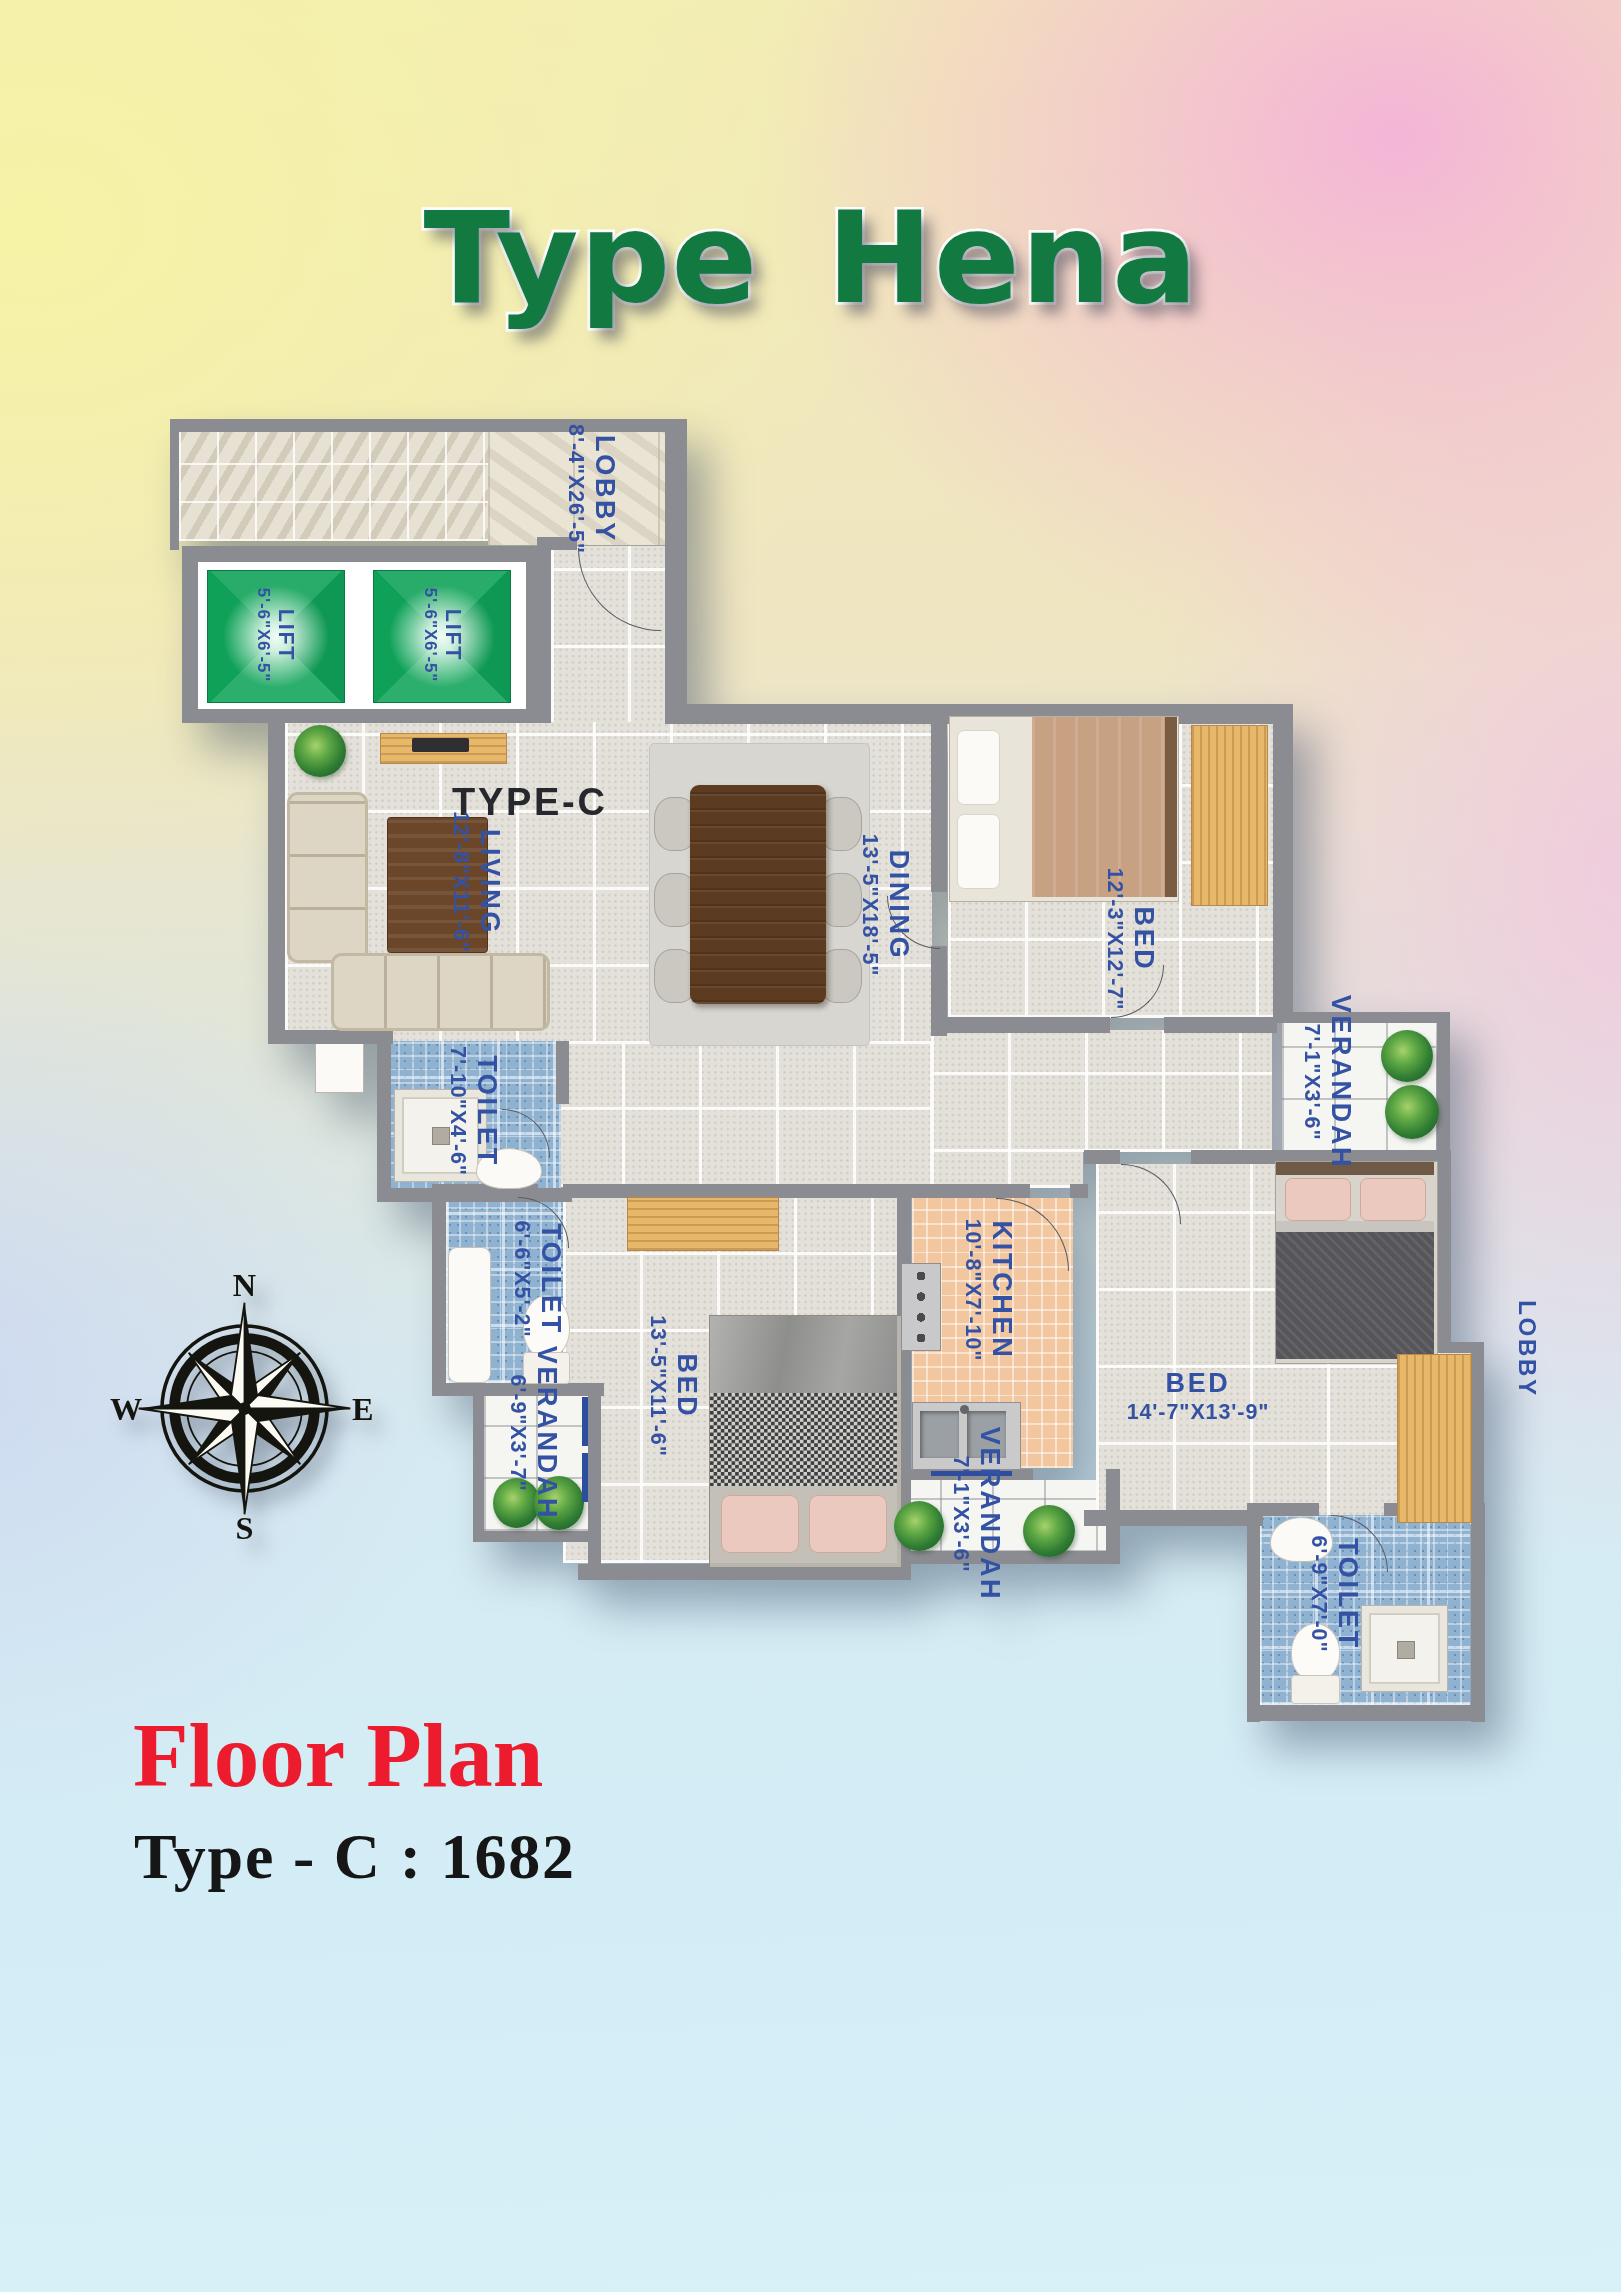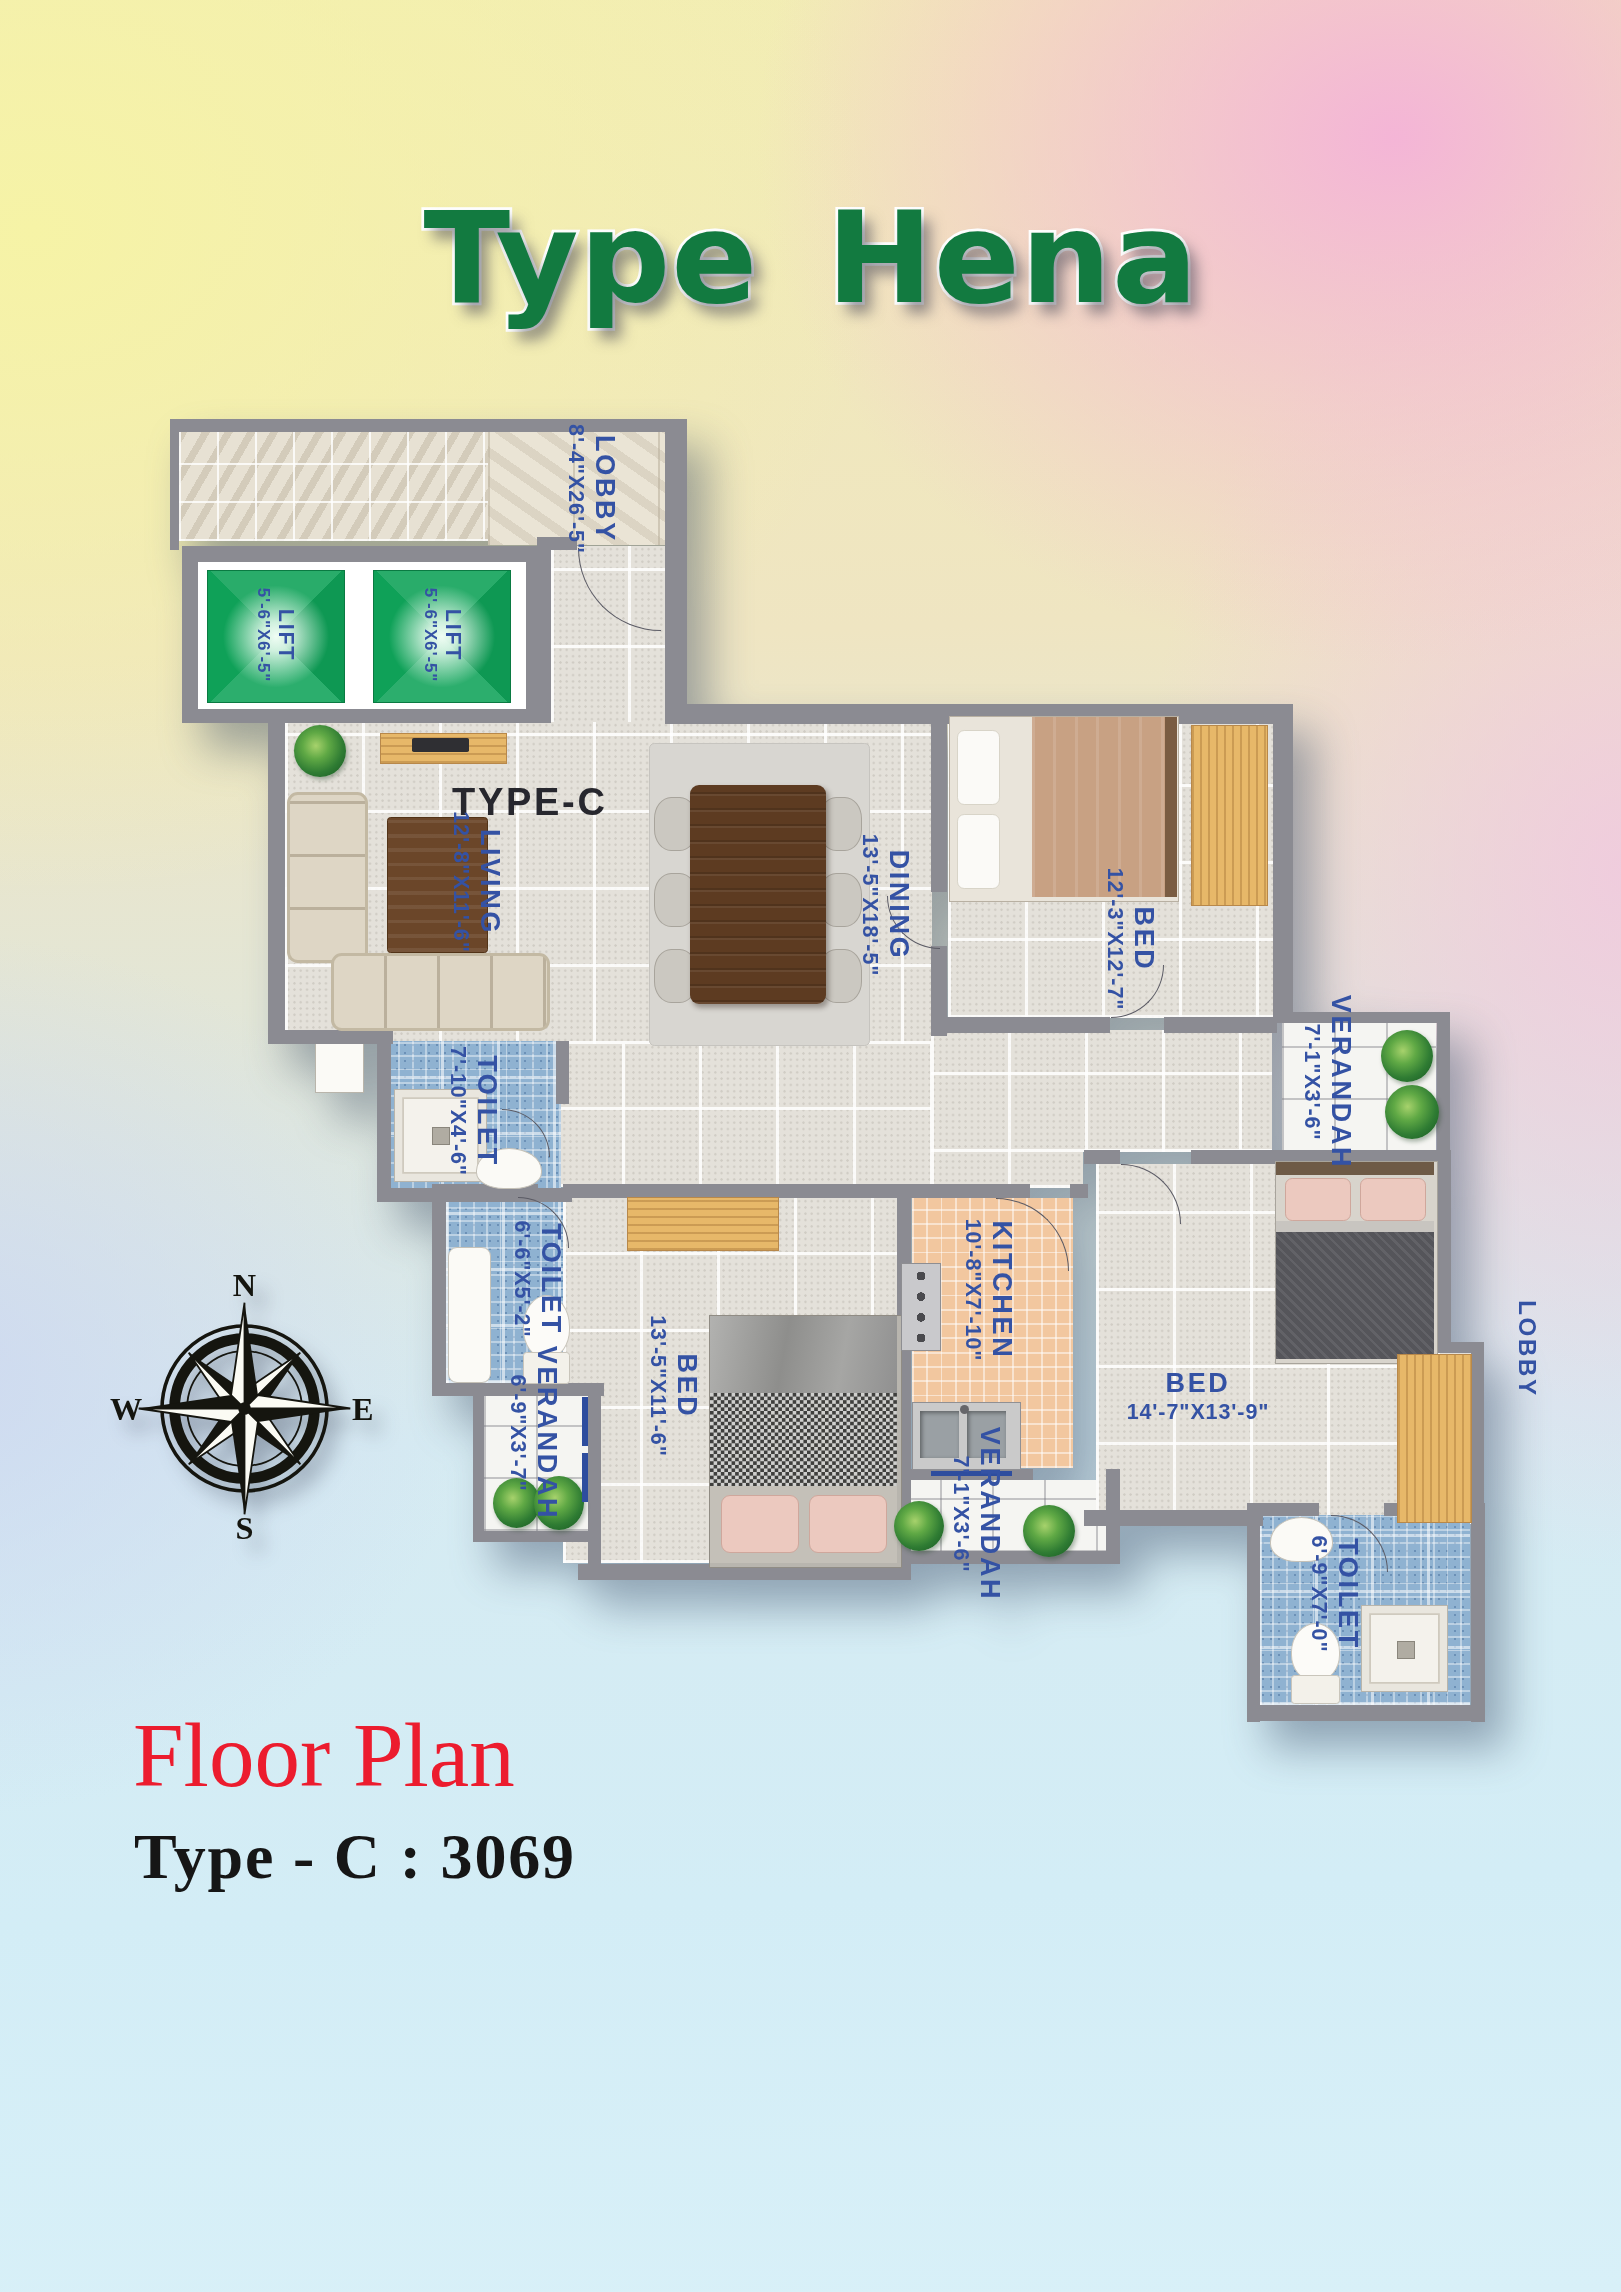--- a/index.html
+++ b/index.html
@@ -73,21 +73,21 @@
   .wc-bowl{position:absolute;background:#fcfbf8;border:1.8px solid #c9c5bb;border-radius:50% 50% 45% 45%;}
   .wc-tank{position:absolute;background:#f3f1ea;border:1.8px solid #c9c5bb;border-radius:3.6px;}
   .basin{position:absolute;background:#fbfaf6;border:1.8px solid #c5c1b7;
     border-radius:50% 50% 42% 42% / 55% 55% 40% 40%;}
   .win{position:absolute;background:#2e4d9e;}
   .arc{position:absolute;}
   .arc-tr{border-top:1.8px solid #5a5a64;border-right:1.8px solid #5a5a64;border-top-right-radius:100%;}
   .arc-bl{border-bottom:1.8px solid #5a5a64;border-left:1.8px solid #5a5a64;border-bottom-left-radius:100%;}
   .arc-br{border-bottom:1.8px solid #5a5a64;border-right:1.8px solid #5a5a64;border-bottom-right-radius:100%;}
   #floorplan-heading{position:absolute;left:133px;top:1703px;
-    font-family:"Liberation Serif",serif;font-weight:normal;font-size:91px;color:#ec1c2e;}
+    font-family:"Liberation Serif",serif;font-weight:bold;font-size:91px;color:#ec1c2e;}
   #type-heading{position:absolute;left:134px;top:1820px;
     font-family:"Liberation Serif",serif;font-weight:bold;font-size:64px;color:#161616;letter-spacing:1.8px;}
   #compass{position:absolute;left:110px;top:1274px;width:269px;height:269px;
     filter:drop-shadow(12.5px 14.3px 9px rgba(40,50,70,.35));}
   #compass text{font-family:"Liberation Serif",serif;font-weight:bold;font-size:36px;fill:#15150f;}
 </style>
 </head>
 <body>
 
 <div id="page">
@@ -359,16 +359,16 @@
         </g>
     </g>
     <circle r="7" fill="#15150f"></circle>
     <text x="0" y="-126" text-anchor="middle">N</text>
     <text x="132" y="13" text-anchor="middle">E</text>
     <text x="0" y="146" text-anchor="middle">S</text>
     <text x="-132" y="13" text-anchor="middle">W</text>
   </svg>
 
   <div id="floorplan-heading">Floor Plan</div>
-  <div id="type-heading">Type - C : 3069</div>
+  <div id="type-heading">Type - C : 1682</div>
 
 </div>
 
 
 </body></html>

